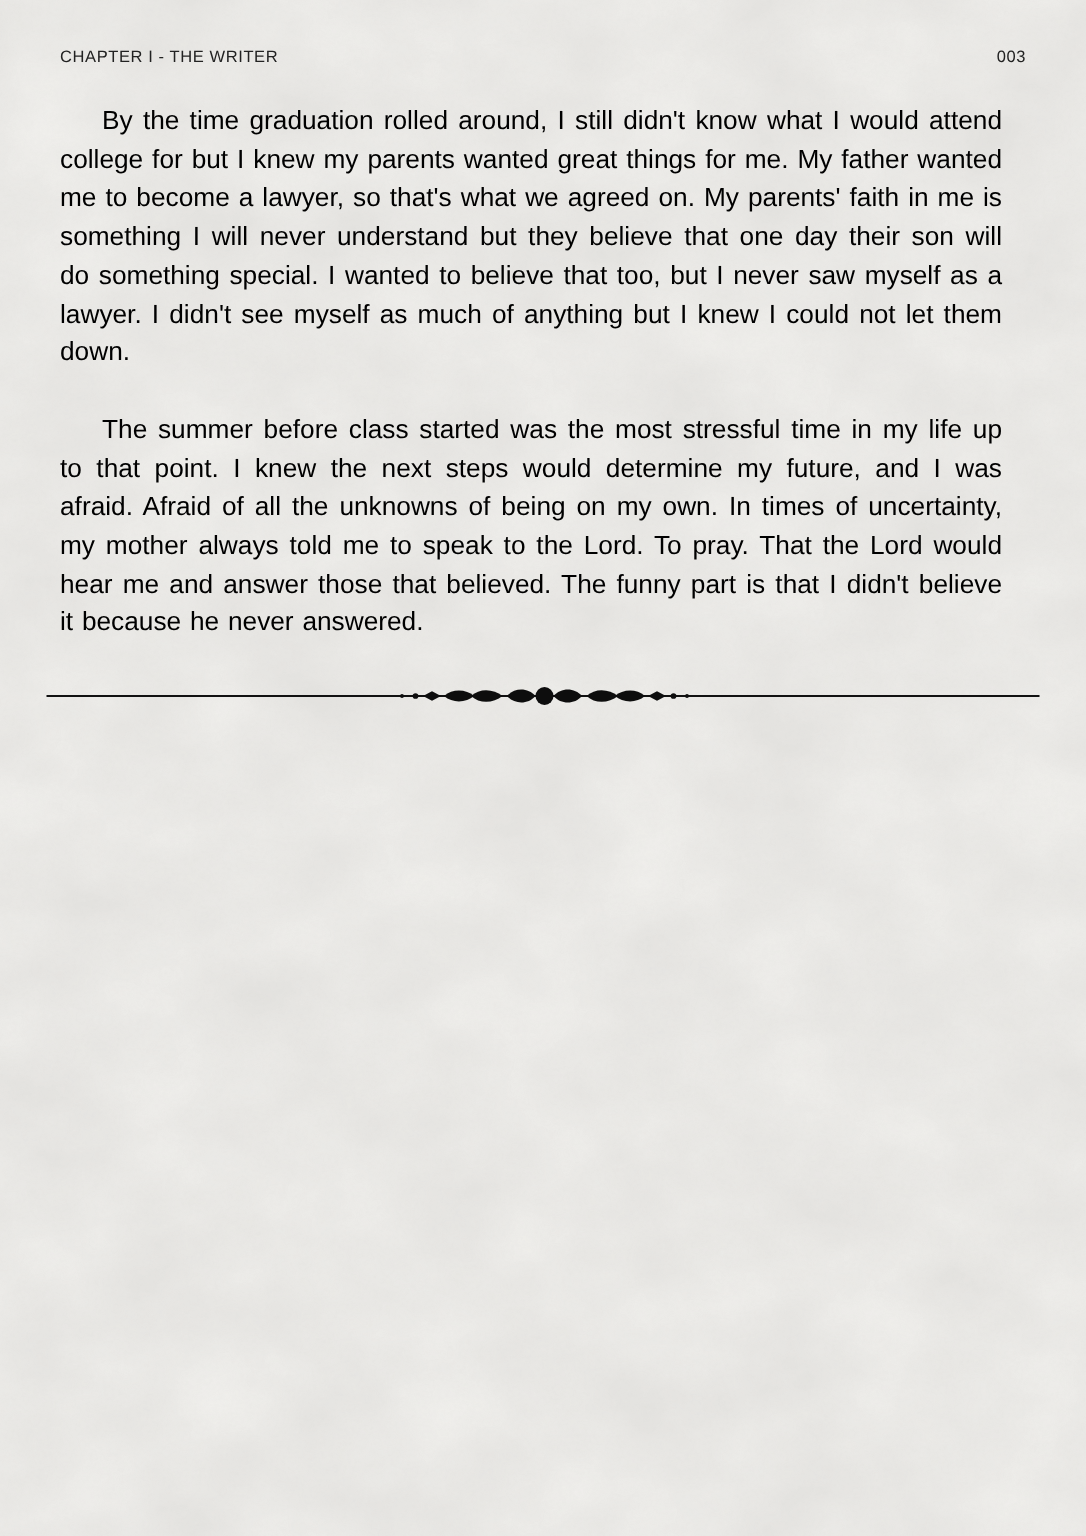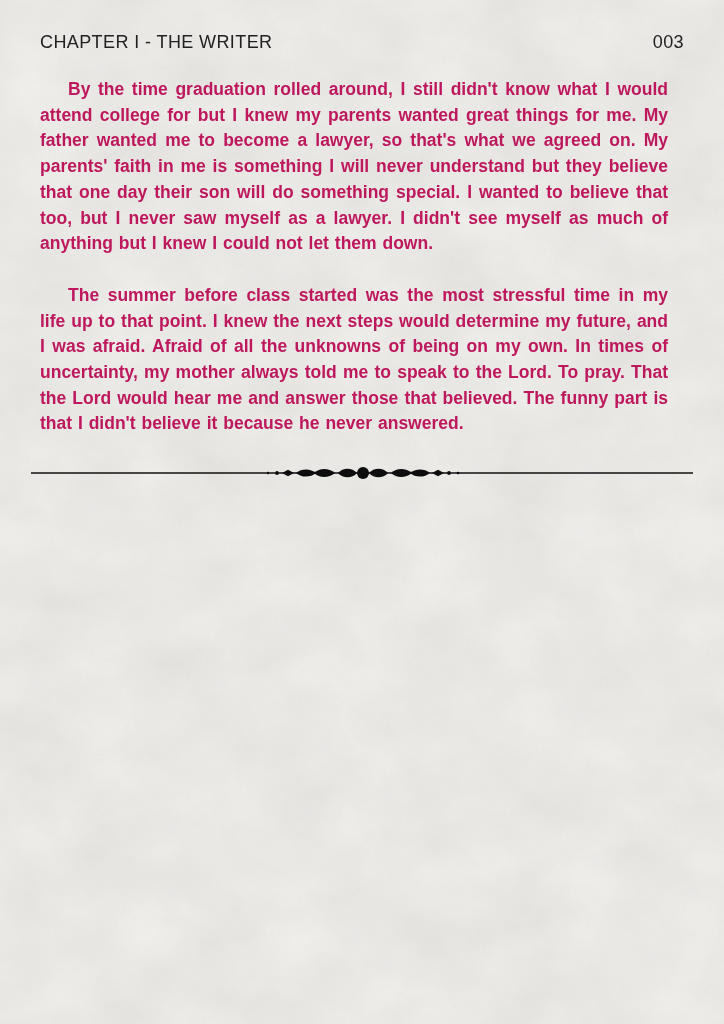--- a/index.html
+++ b/index.html
@@ -28,34 +28,33 @@
     z-index: 1;
     box-sizing: border-box;
     width: 724px;
     height: 1024px;
     padding: 32px 40px 0 40px;
   }
   .page-header {
     display: flex;
     justify-content: space-between;
     align-items: baseline;
-    font-size: 18px;
+    font-size: 11px;
     letter-spacing: 0.4px;
     color: #222222;
     margin-bottom: 24px;
   }
   .page-body p {
     margin: 0 16px 26px 0;
     font-size: 17.5px;
     line-height: 25.7px;
     text-align: justify;
     text-indent: 28px;
-    color: #be185d;
+    color: #000000;
     word-spacing: 1px;
-    font-weight: bold;
   }
   .scene-break {
     margin-top: 20px;
     margin-left: -10px;
     width: 664px;
     height: 20px;
     display: block;
   }
   .scene-break svg {
     display: block;

